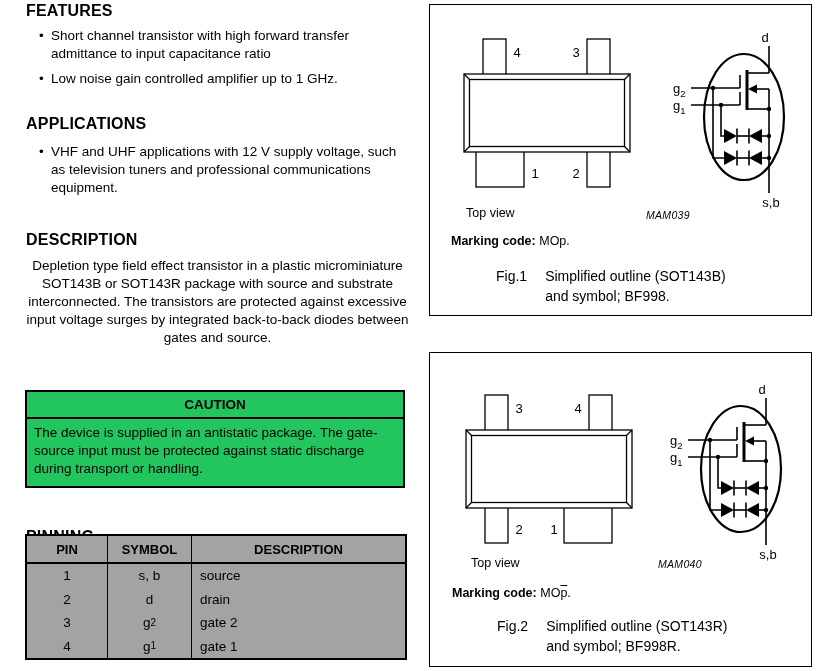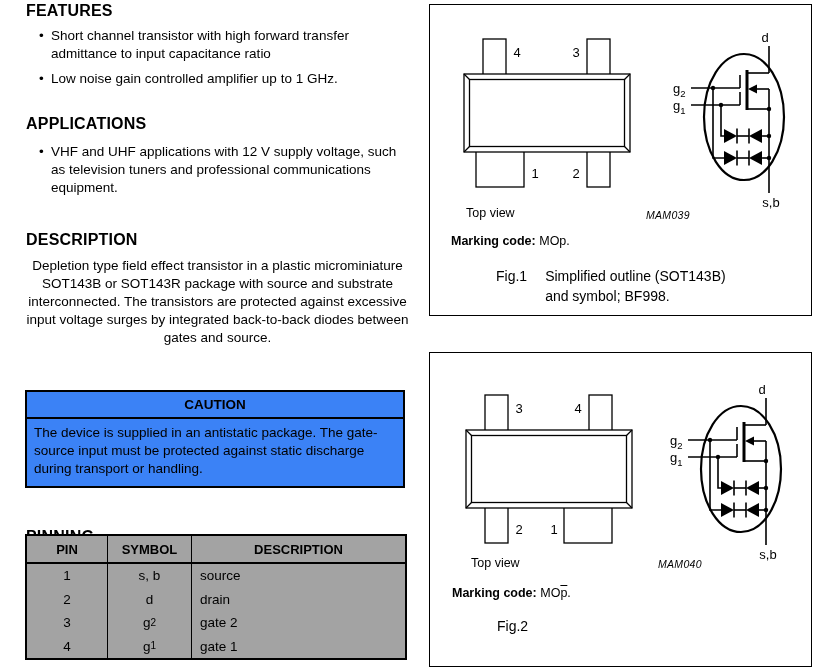--- a/index.html
+++ b/index.html
@@ -9,21 +9,21 @@
   }
   .abs{position:absolute;}
   .h{font-size:16px;font-weight:bold;letter-spacing:.2px;}
   .body-text{font-size:13.5px;line-height:18px;text-align:center;}
   
   .left-col{position:absolute;left:25px;top:0;width:385px;}
   .bullet-item{display:flex;font-size:13.5px;line-height:18px;}
   .bullet-marker{width:17px;padding-left:5px;box-sizing:border-box;}
   .bullet-text{width:352px;}
   .para{width:383px;}
-  .caution-box{left:0;top:390px;width:380px;border:2px solid #000;box-sizing:border-box;background:#3b82f6;}
+  .caution-box{left:0;top:390px;width:380px;border:2px solid #000;box-sizing:border-box;background:#22c55e;}
   .caution-title{height:25px;line-height:25px;text-align:center;font-weight:bold;font-size:13.5px;border-bottom:2px solid #000;}
   .caution-body{padding:5px 7px 8px 7px;font-size:13.5px;line-height:18px;}
   
   .pin-table{left:0;top:534px;width:382px;border:2px solid #000;box-sizing:border-box;background:#a3a3a3;
     display:grid;grid-template-columns:81px 84px 1fr;font-size:13.5px;}
   .pt-cell{display:flex;align-items:center;justify-content:center;height:23.5px;}
   .pt-head{height:26px;font-weight:bold;font-size:13px;border-bottom:2px solid #000;}
   .pt-c1,.pt-c2{border-right:1.5px solid #000;}
   .pt-desc{justify-content:flex-start;padding-left:8px;}
   sub{font-size:10px;line-height:0;}
@@ -264,16 +264,20 @@
     <div class="abs top-view" style="left:41px;top:203px;">Top view</div>
     <div class="abs dwg-code" style="left:228px;top:205px;">MAM040</div>
 
     <div class="abs marking" style="left:22px;top:233px;">
       <b>Marking code:</b>
       <span><span>MO</span><span class="ov">p</span><span>.</span></span>
     </div>
 
     <div class="abs caption" style="left:67px;top:263px;">
       <span>Fig.2</span>
+      <span>
+        <div>Simplified outline (SOT143R)</div>
+        <div>and symbol; BF998R.</div>
+      </span>
     </div>
   </div>
 
 </div>
 
 </body></html>

